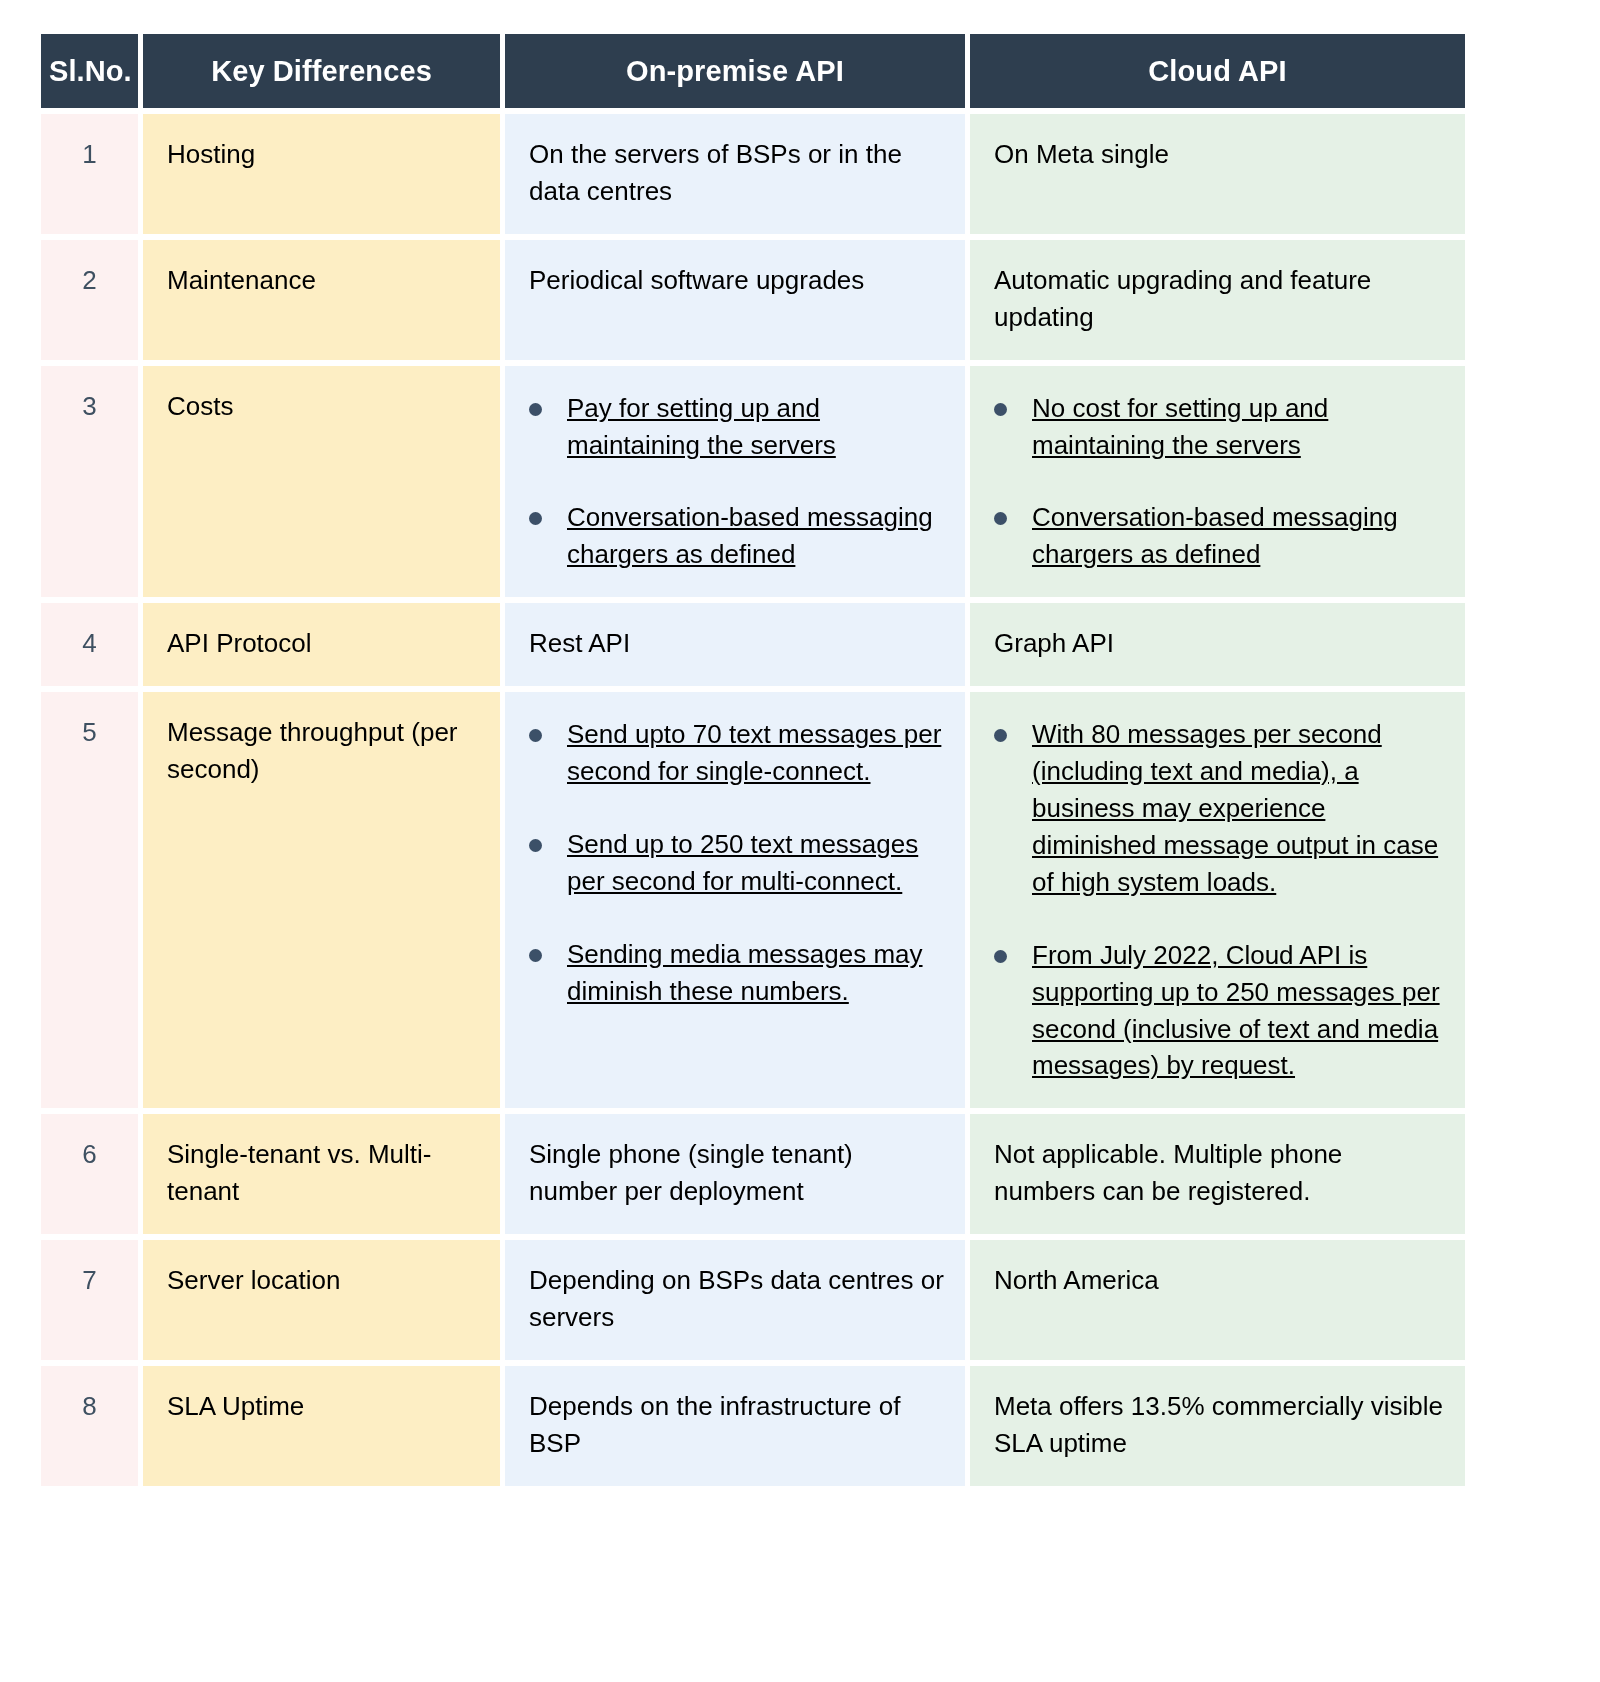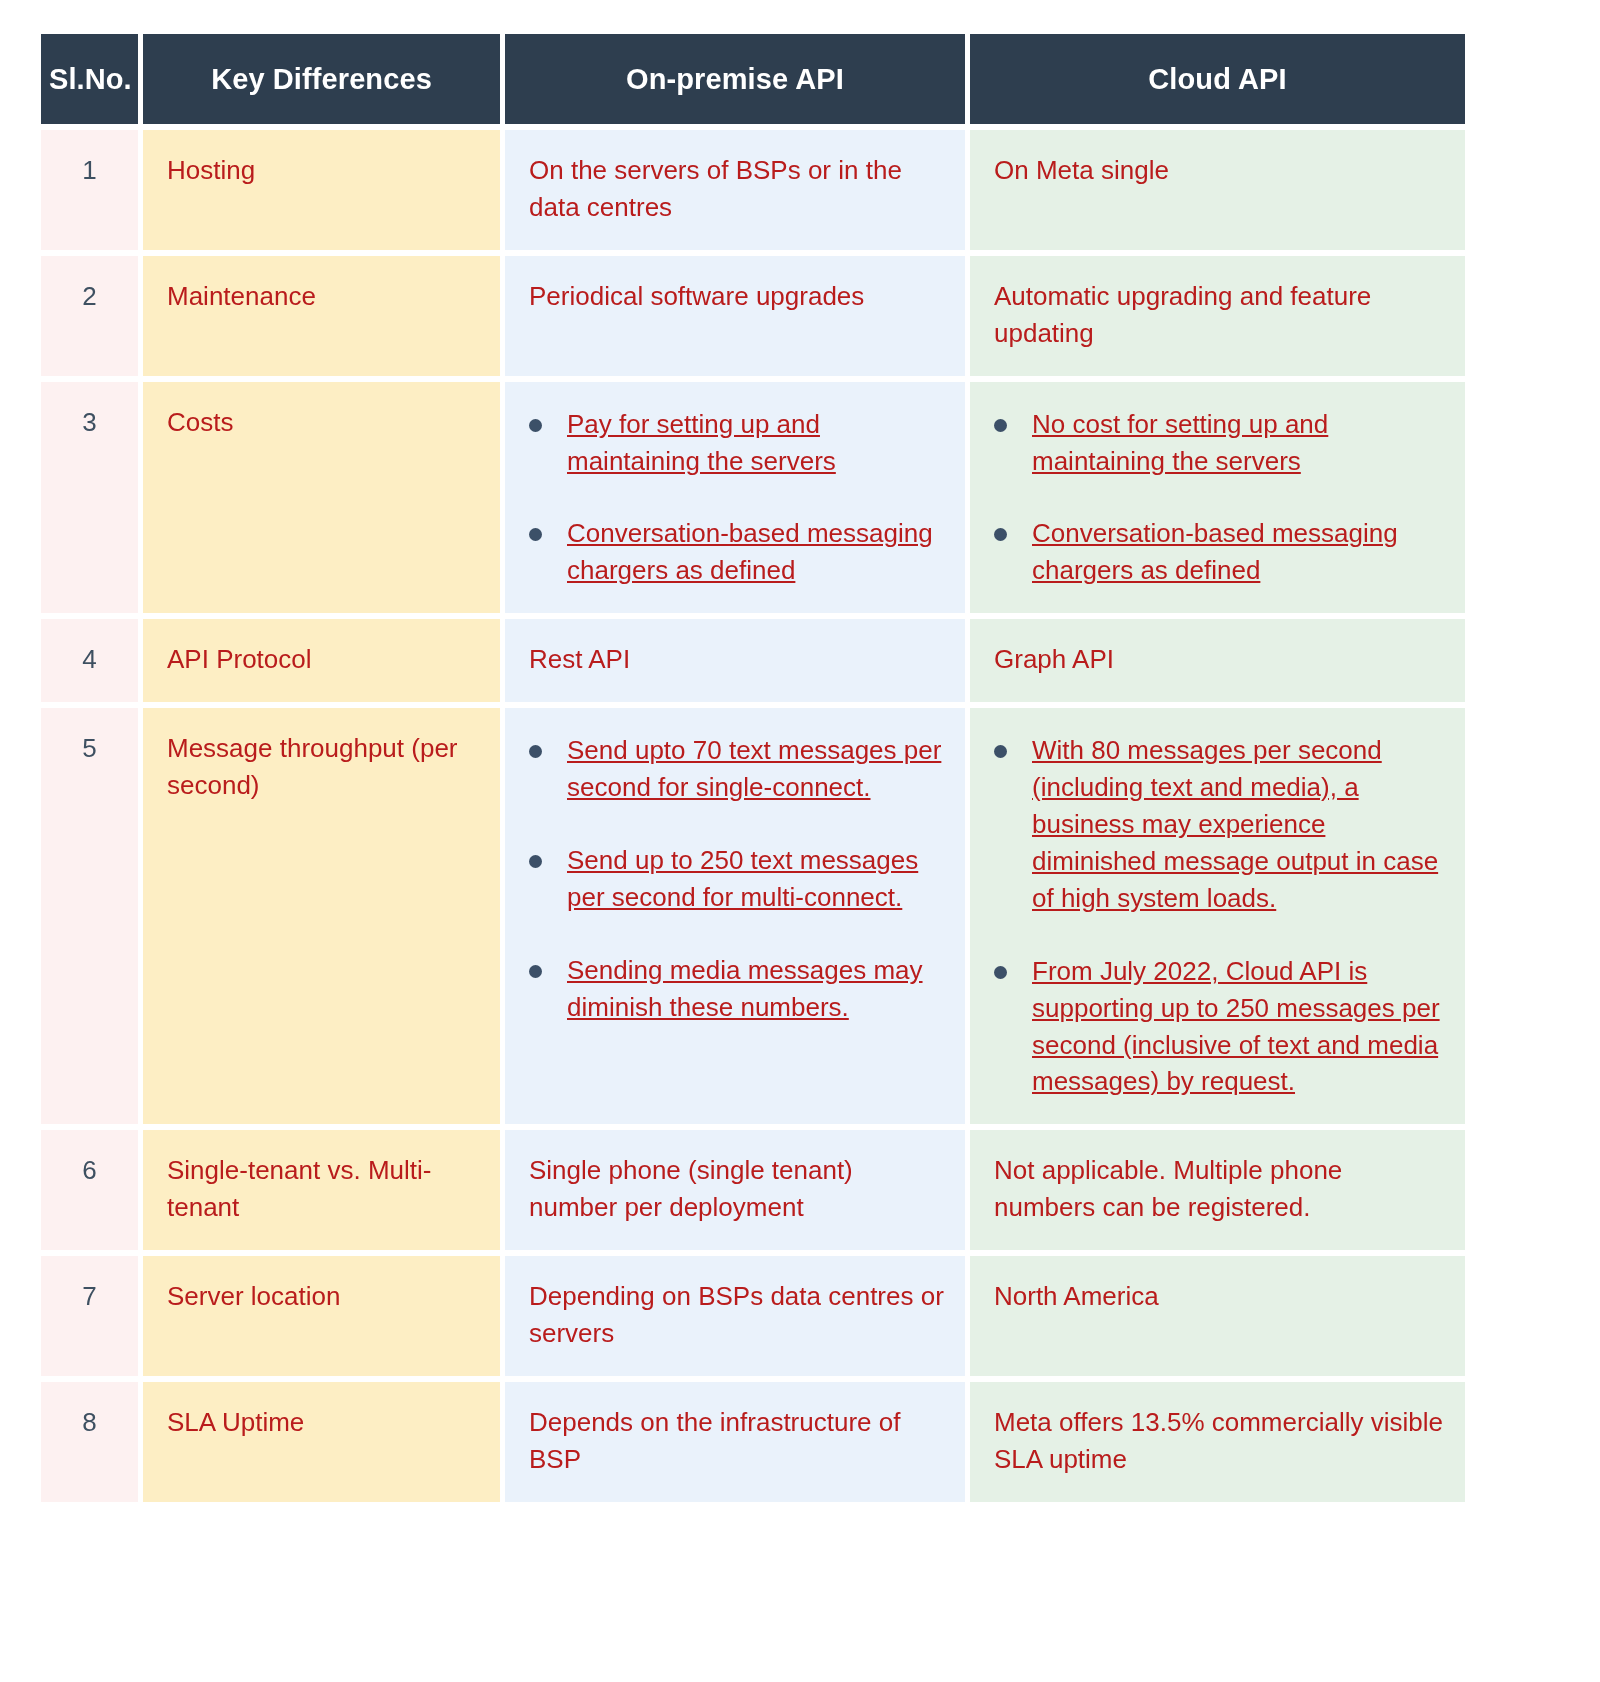--- a/index.html
+++ b/index.html
@@ -38,30 +38,30 @@
   col.c-cloud { width: 495px; }
 
   thead th {
     background: #2e3e4f;
     color: #ffffff;
     font-size: 29px;
     font-weight: bold;
     letter-spacing: 0.1px;
     text-align: center;
     vertical-align: middle;
-    height: 90px;
+    height: 74px;
     padding: 0 8px;
     box-sizing: border-box;
   }
 
   tbody td {
     vertical-align: top;
     font-size: 26px;
     line-height: 1.42;
-    color: #b91c1c;
+    color: #000000;
     padding: 22px 20px 24px 24px;
     box-sizing: border-box;
   }
 
   td.slno {
     text-align: center;
     background: #fdf1f1;
     padding-left: 8px;
     padding-right: 8px;
     color: #3e5061;

